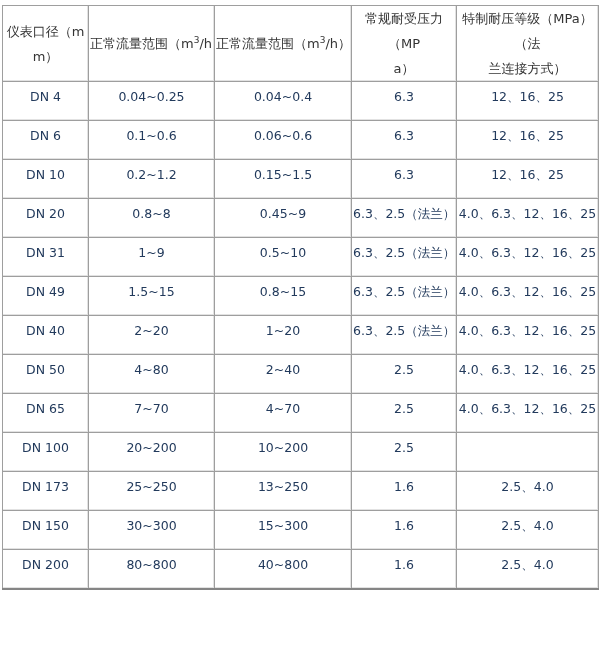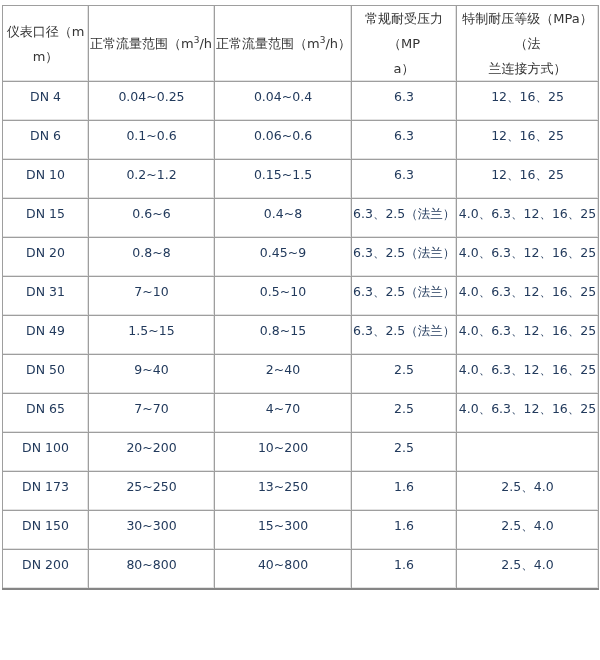--- a/index.html
+++ b/index.html
@@ -122,50 +122,50 @@
           <td>12、16、25</td>
         </tr>
         <tr>
           <td>DN 10</td>
           <td>0.2~1.2</td>
           <td>0.15~1.5</td>
           <td>6.3</td>
           <td>12、16、25</td>
         </tr>
         <tr>
-          <td>DN 15</td>
-          <td>0.6~6</td>
-          <td>0.4~8</td>
-          <td>6.3、2.5（法兰）</td>
-          <td>4.0、6.3、12、16、25</td>
-        </tr>
-        <tr>
           <td>DN 20</td>
           <td>0.8~8</td>
           <td>0.45~9</td>
           <td>6.3、2.5（法兰）</td>
           <td>4.0、6.3、12、16、25</td>
         </tr>
         <tr>
           <td>DN 31</td>
-          <td>7~10</td>
+          <td>1~9</td>
           <td>0.5~10</td>
           <td>6.3、2.5（法兰）</td>
           <td>4.0、6.3、12、16、25</td>
         </tr>
         <tr>
           <td>DN 49</td>
           <td>1.5~15</td>
           <td>0.8~15</td>
           <td>6.3、2.5（法兰）</td>
           <td>4.0、6.3、12、16、25</td>
         </tr>
         <tr>
+          <td>DN 40</td>
+          <td>2~20</td>
+          <td>1~20</td>
+          <td>6.3、2.5（法兰）</td>
+          <td>4.0、6.3、12、16、25</td>
+        </tr>
+        <tr>
           <td>DN 50</td>
-          <td>9~40</td>
+          <td>4~80</td>
           <td>2~40</td>
           <td>2.5</td>
           <td>4.0、6.3、12、16、25</td>
         </tr>
         <tr>
           <td>DN 65</td>
           <td>7~70</td>
           <td>4~70</td>
           <td>2.5</td>
           <td>4.0、6.3、12、16、25</td>

